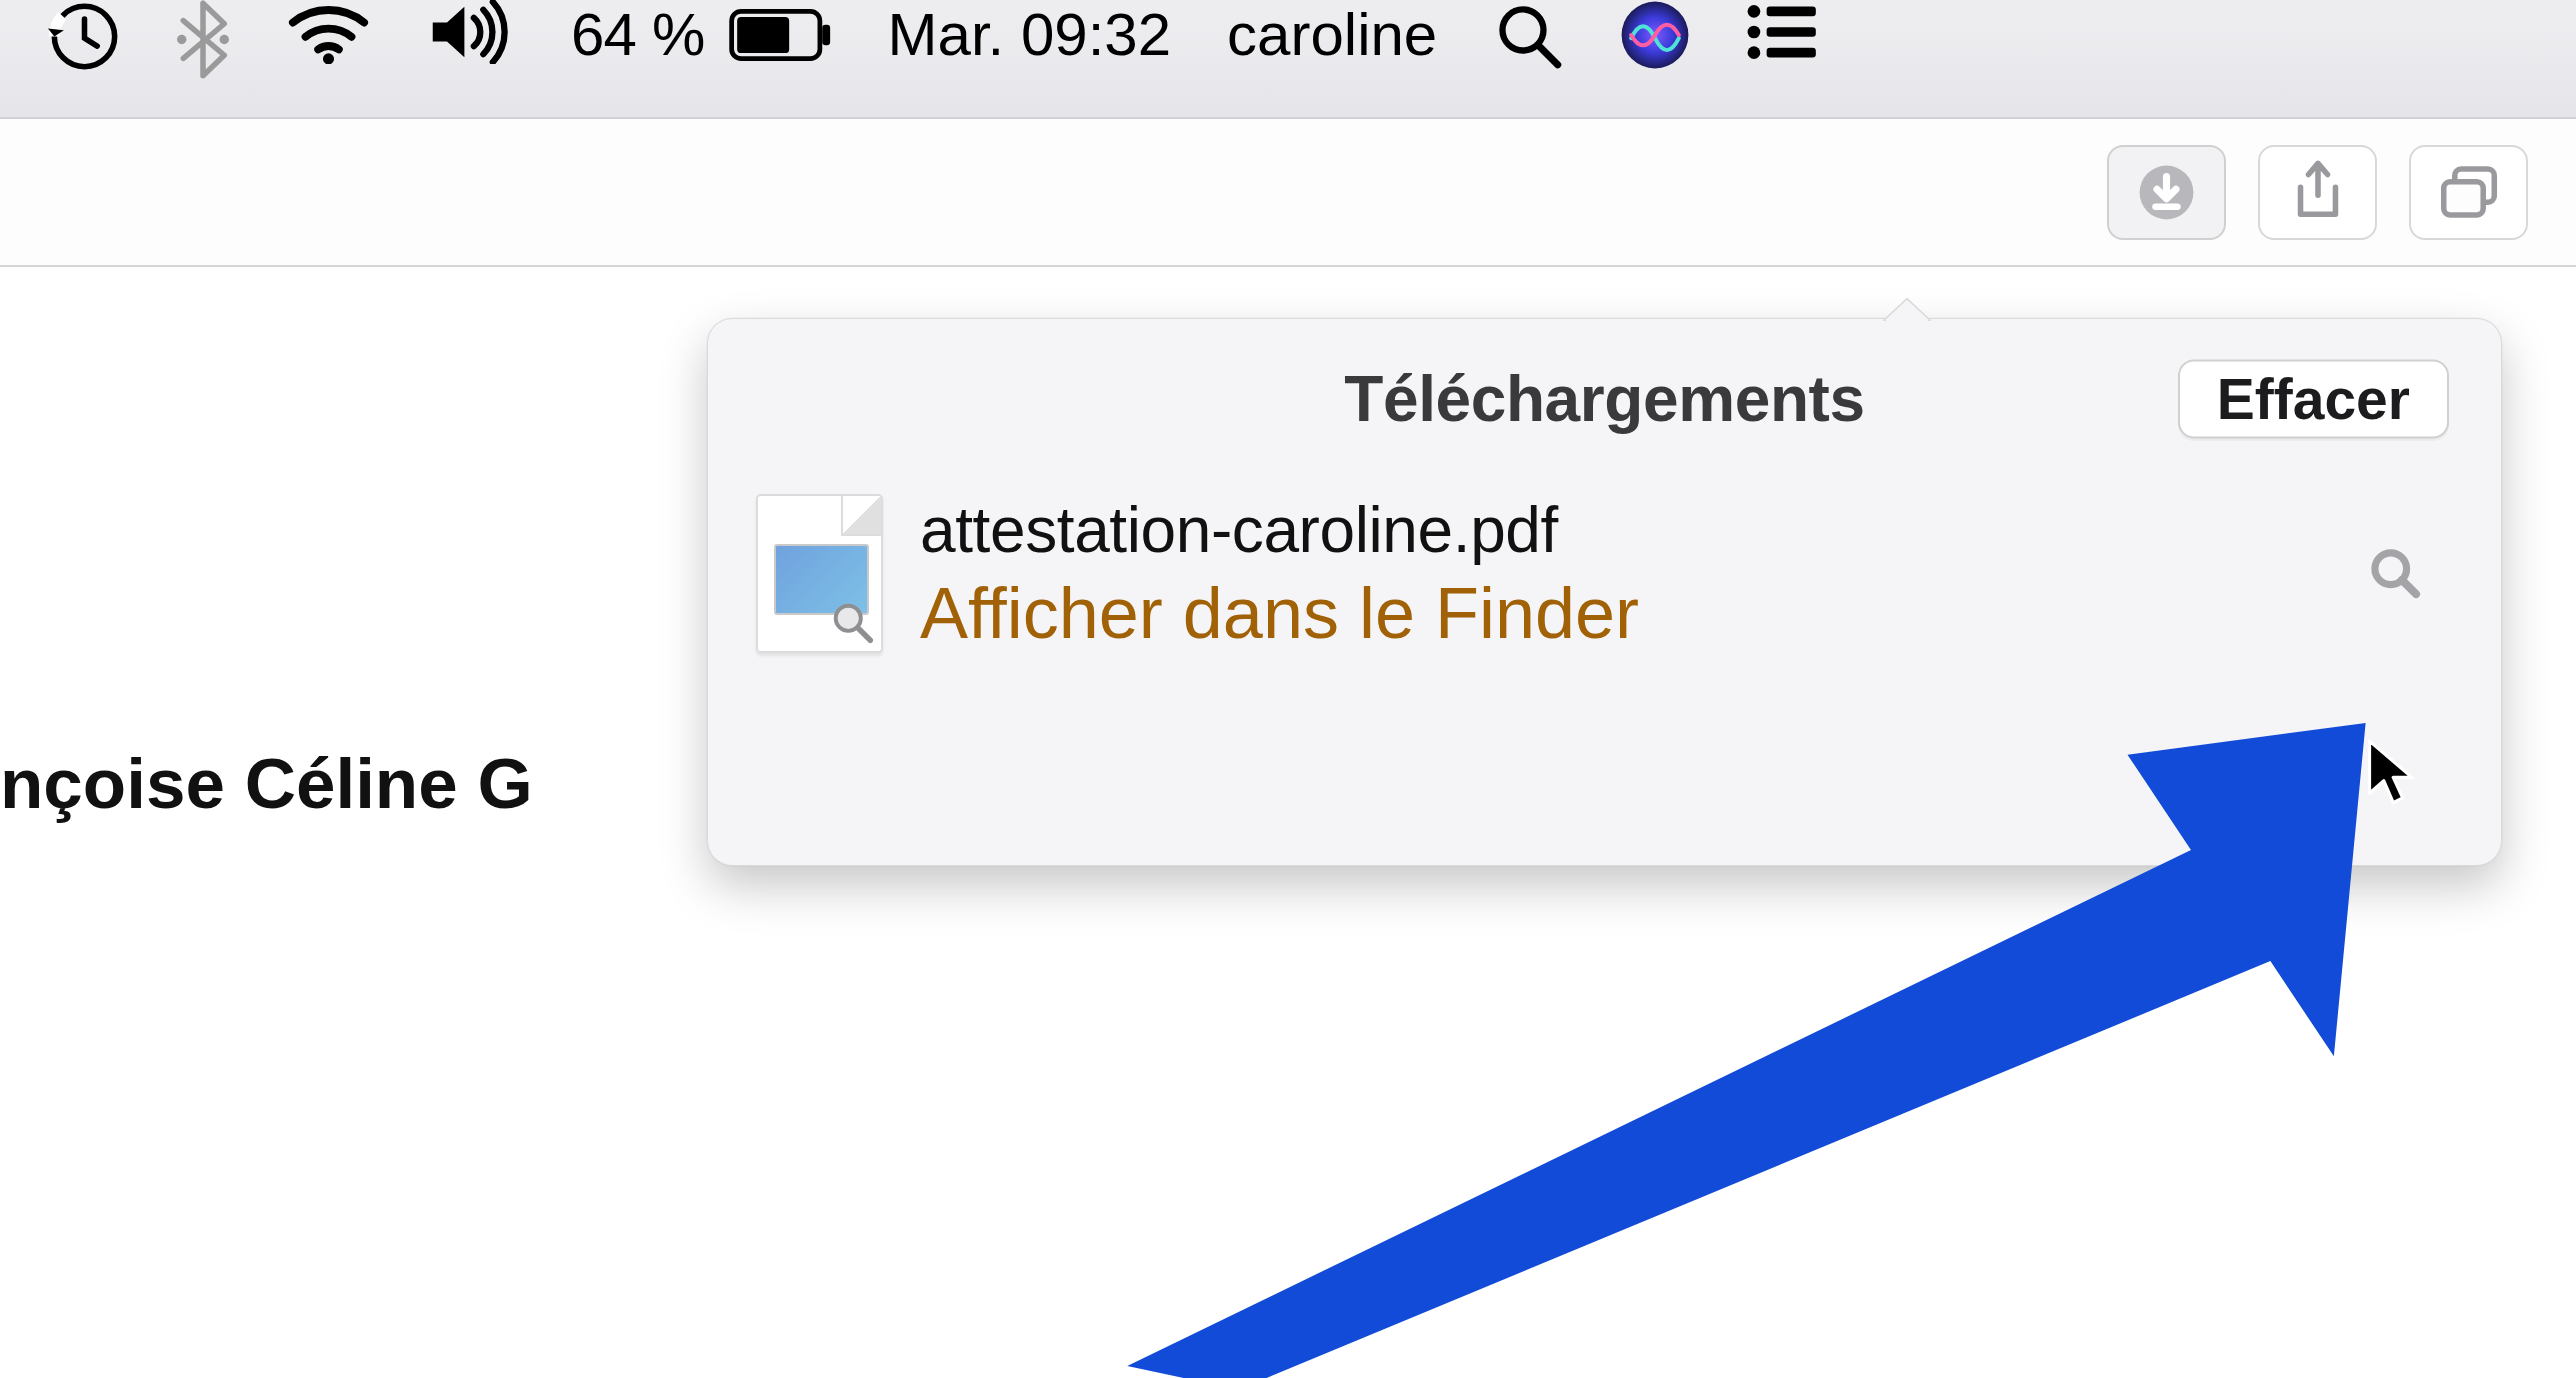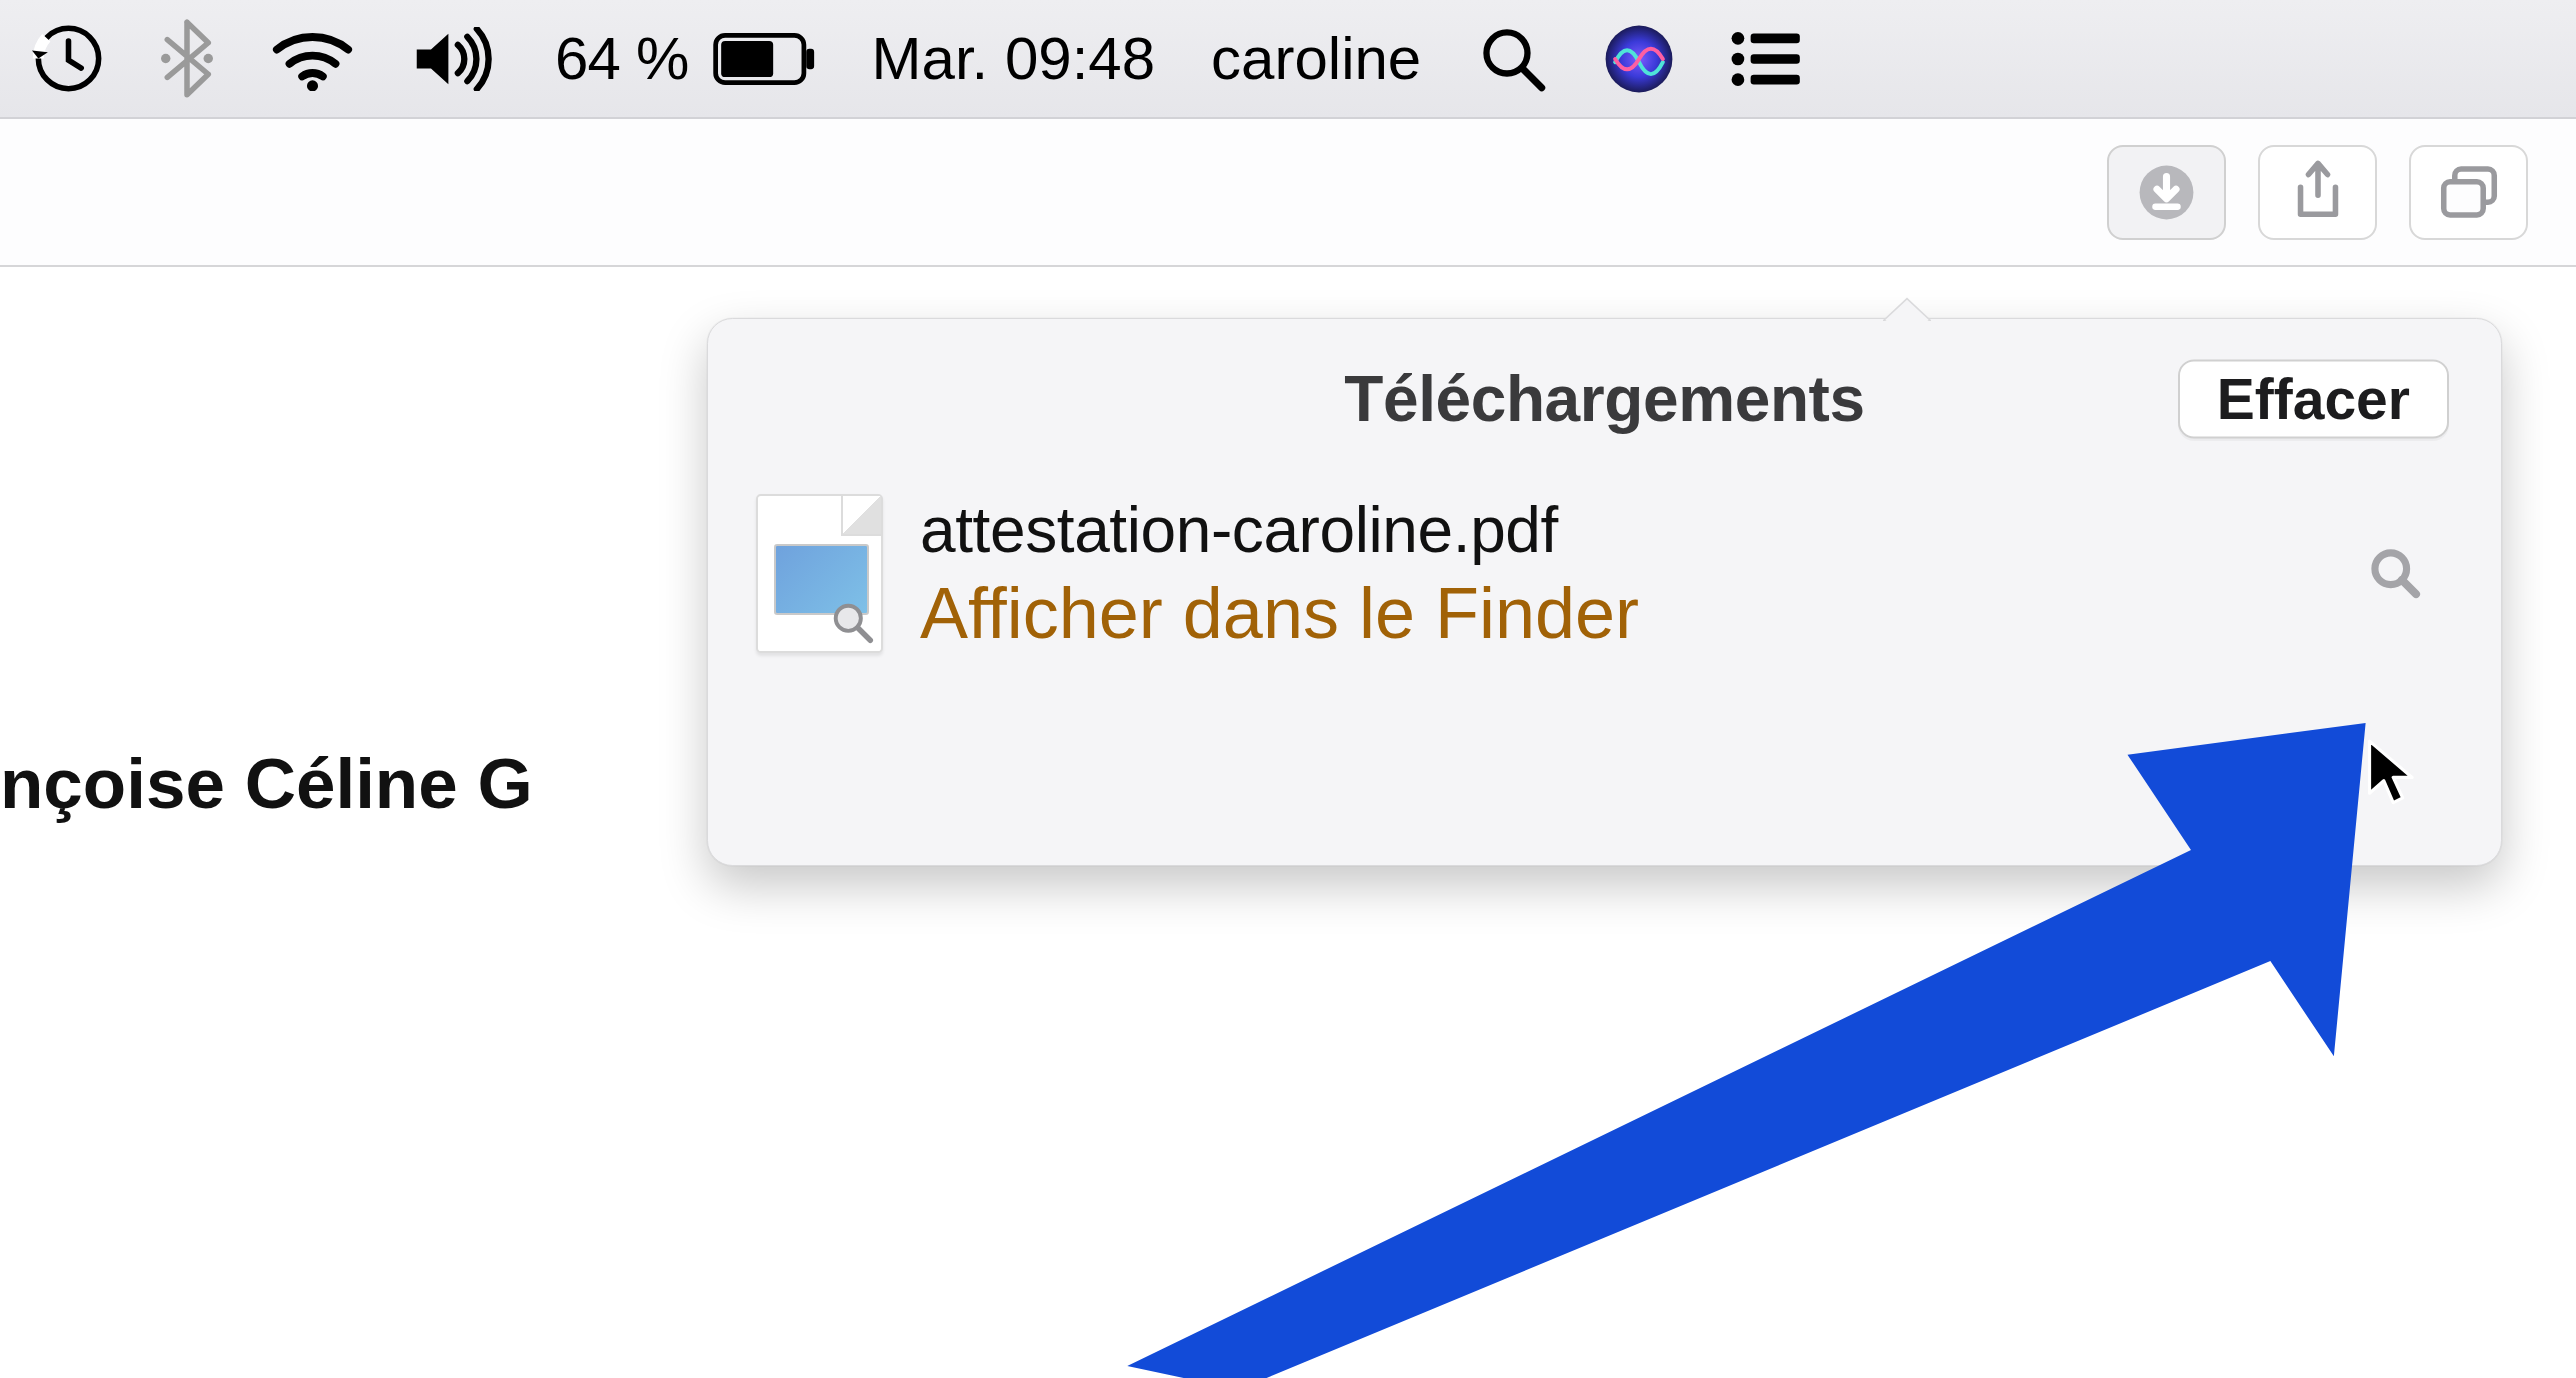--- a/index.html
+++ b/index.html
@@ -21,22 +21,22 @@
     overflow:hidden;
     position:relative;
   }
 
   
   .menubar{
     position:relative;
     width:2576px;height:119px;
     background:linear-gradient(180deg,#eeeef1,#e6e6ea);
     border-bottom:2.4px solid #d2d2d6;
-    display:flex;align-items:center;
-    padding:0 32px;
+    display:flex;align-items:flex-start;
+    padding:0 48px;
     color:var(--black);
     font-size:60px;
     gap:56px;
   }
   .menu-ico svg{display:block}
   .batt-wrap{display:flex;align-items:center;gap:24px;letter-spacing:-0.8px}
   .date-time{font-size:60px}
   .username{font-size:60px}
 
   
@@ -200,21 +200,21 @@
 
   <span class="batt-wrap">
     <span>64 %</span>
     <svg width="103" height="52" viewBox="0 0 130 66">
       <rect x="3" y="3" width="112" height="60" rx="12" fill="none" stroke="#000" stroke-width="6"></rect>
       <rect x="118" y="20" width="10" height="26" rx="4" fill="#000"></rect>
       <rect x="10" y="10" width="66" height="46" rx="5" fill="#000"></rect>
     </svg>
   </span>
 
-  <span class="date-time">Mar. 09:48</span>
+  <span class="date-time">Mar. 09:32</span>
 
   <span class="username">caroline</span>
 
   <span class="menu-ico">
     <svg width="71" height="71" viewBox="0 0 90 90">
       <circle cx="38" cy="38" r="26" fill="none" stroke="#000" stroke-width="8"></circle>
       <line x1="58" y1="58" x2="82" y2="82" stroke="#000" stroke-width="9" stroke-linecap="round"></line>
     </svg>
   </span>
 

